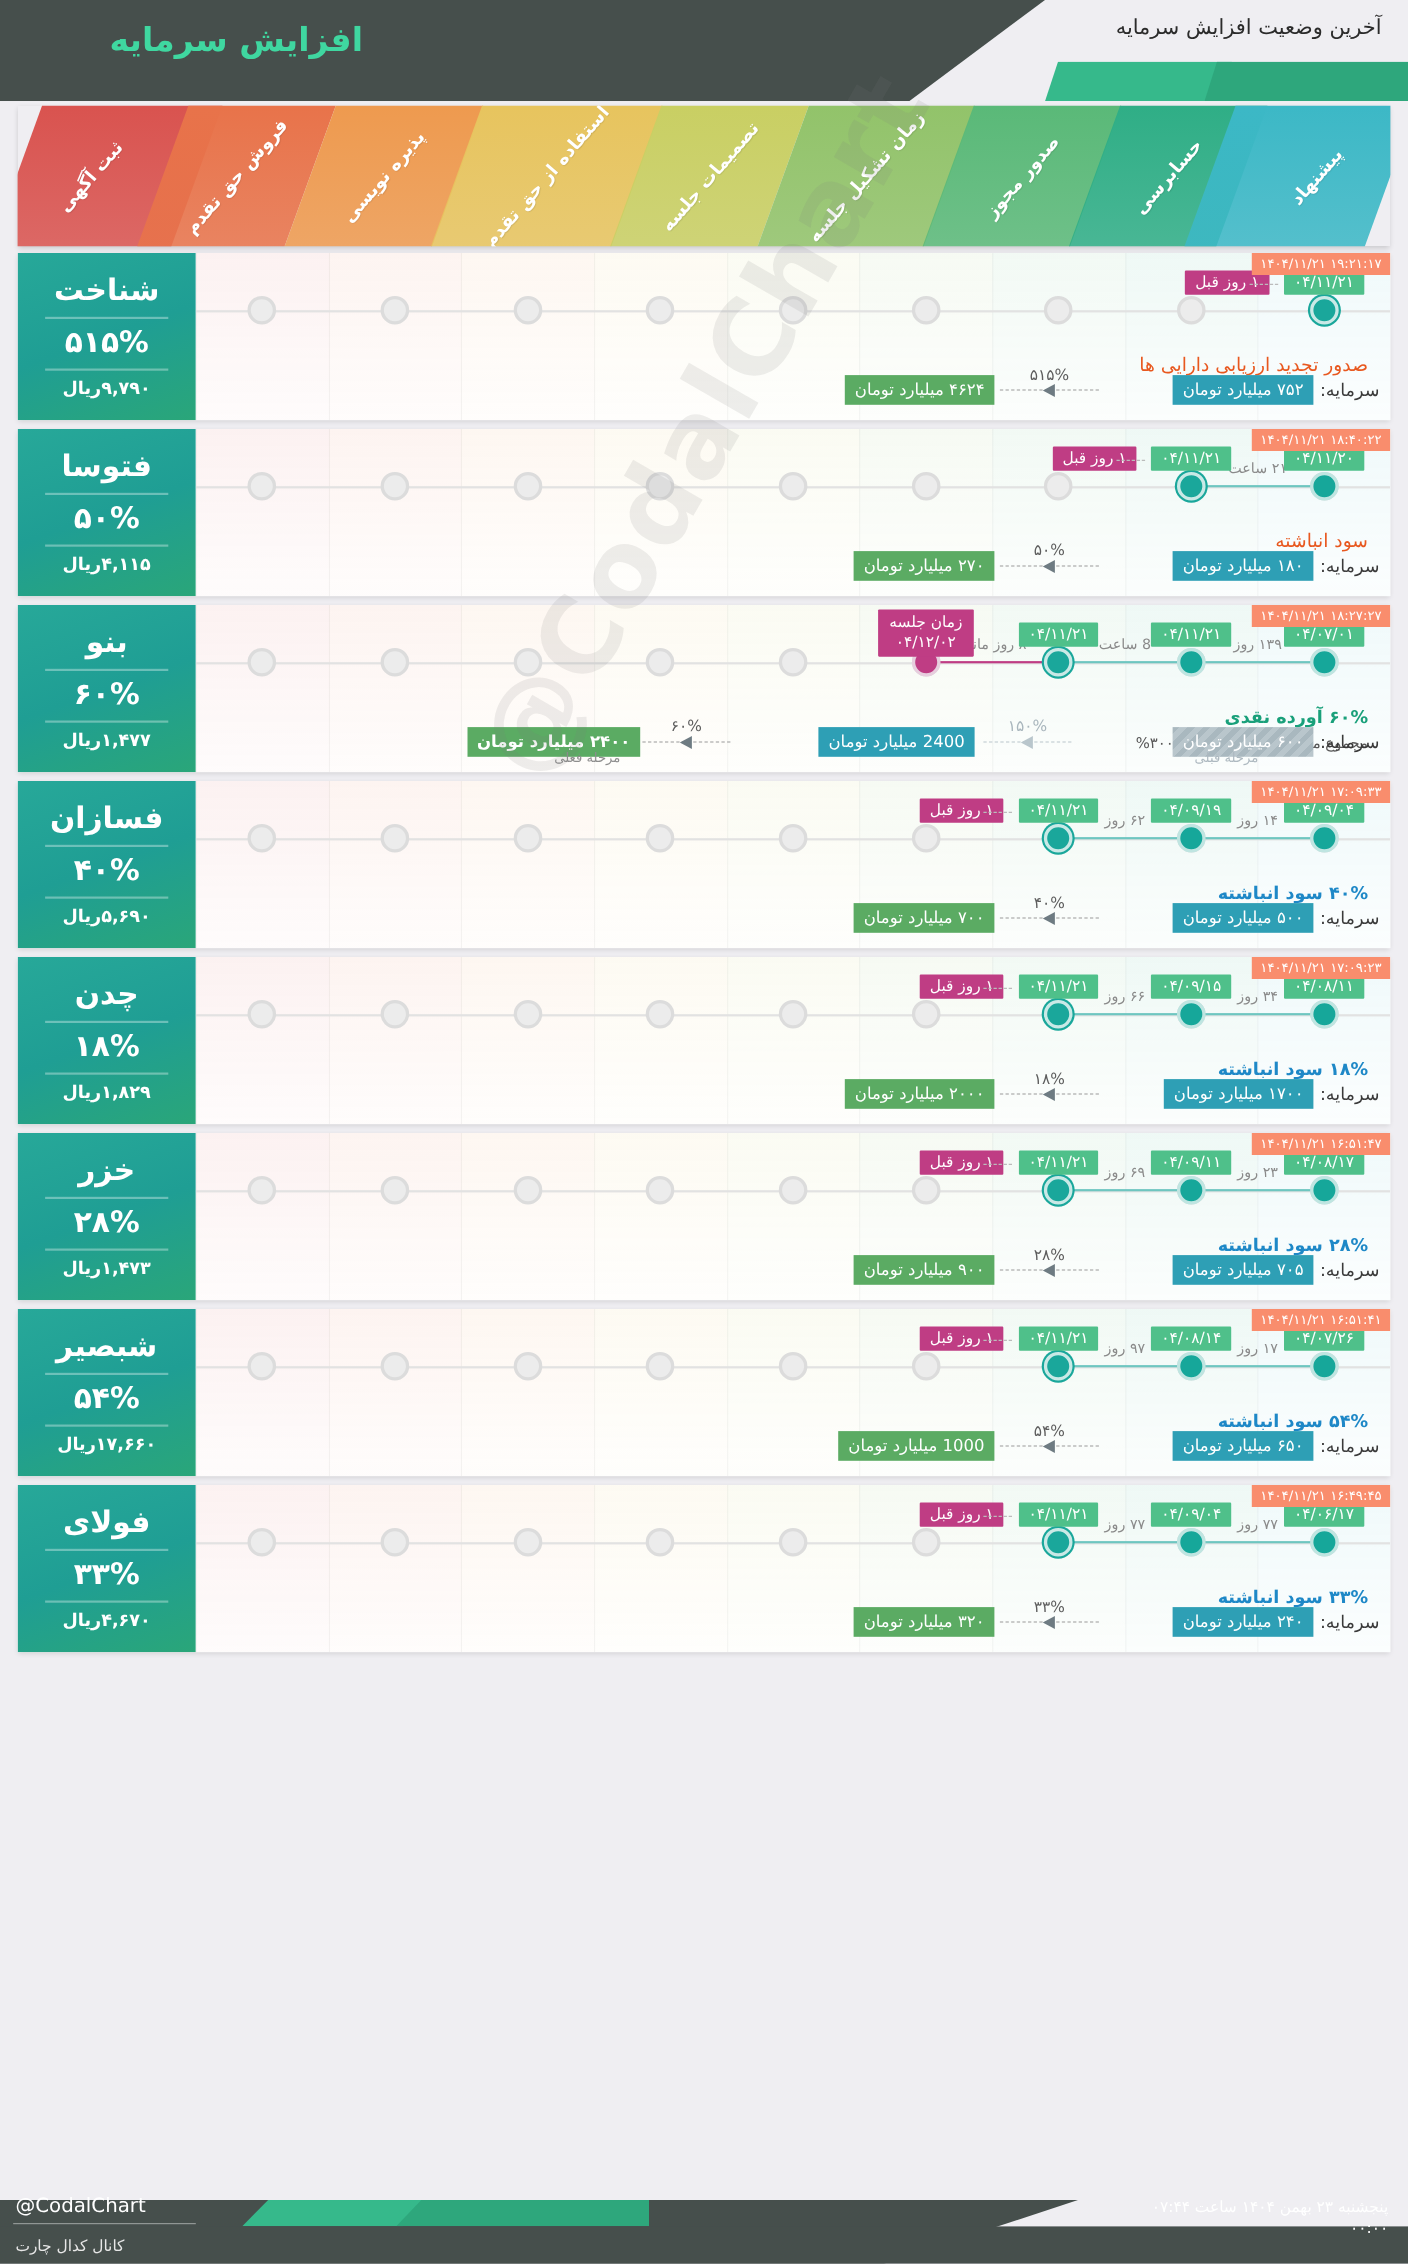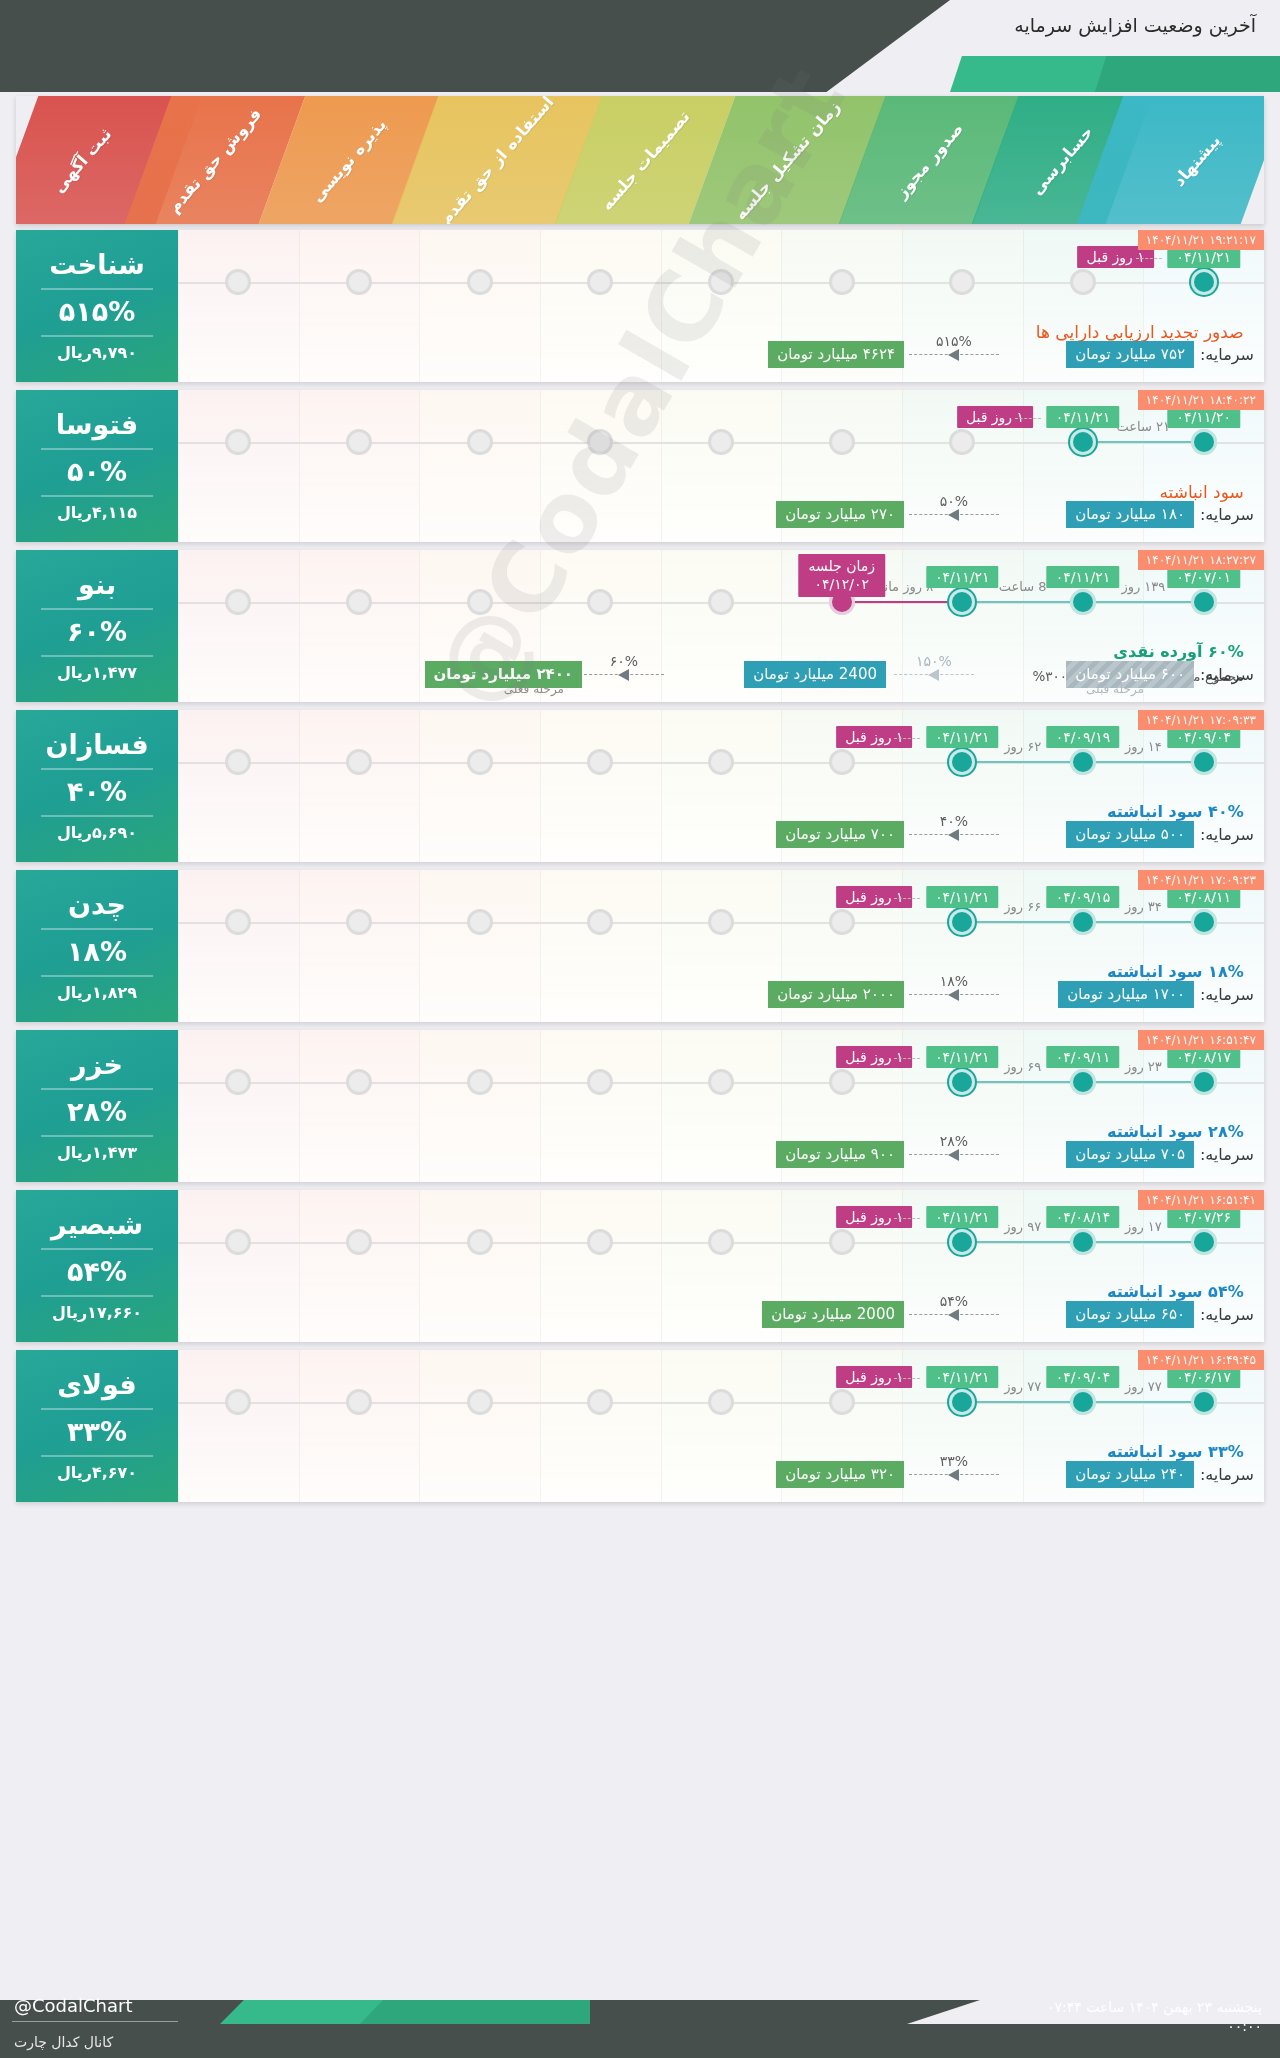--- a/index.html
+++ b/index.html
@@ -209,20 +209,21 @@
     text-align: right; line-height: 1.35; direction: rtl;
   }
 </style>
 </head>
 <body>
 
 <div class="page">
 
   <div class="header">
     <div class="header-dark"></div>
+    <div class="brand-text">افزایش سرمایه</div>
     <div class="header-sub">آخرین وضعیت افزایش سرمایه</div>
     <div class="hdr-green-1"></div>
     <div class="hdr-green-2"></div>
   </div>
 
   <div class="ribbon-wrap">
     <div class="ribbon" id="ribbon">
         <div class="stage" style="background: linear-gradient(rgb(217, 83, 79), rgba(217, 83, 79, 0.867));">
           <span>ثبت آگهی</span>
         </div>
@@ -652,21 +653,21 @@
           <div class="badge pink" style="right: 389.667px;">۱ روز قبل</div>
           <div style="position: absolute; top: 28px; height: 1px; border-top: 1px dashed rgb(187, 187, 187); right: 343.667px; width: 26px;"></div>
           <div class="subtitle " style="right: 20.3333px;">۵۴% سود انباشته</div>
           <div class="cap">
             <div class="cap-label">سرمایه:</div>
             <div class="chip teal" style="right: 60px;">۶۵۰ میلیارد تومان</div>
             <div class="conn" style="right: 255px; width: 90px;">
               <div class="tri"></div>
               <div class="pct">۵۴%</div>
             </div>
-            <div class="chip green" style="right: 350px;">2000 میلیارد تومان</div>
+            <div class="chip green" style="right: 350px;">1000 میلیارد تومان</div>
           </div>
           <div class="stamp">۱۴۰۴/۱۱/۲۱ ۱۶:۵۱:۴۱</div>
         </div>
       </div>
       <div class="row">
         <div class="card">
           <div class="cname">فولای</div>
           <div class="rule"></div>
           <div class="cpct">۳۳%</div>
           <div class="rule"></div>

